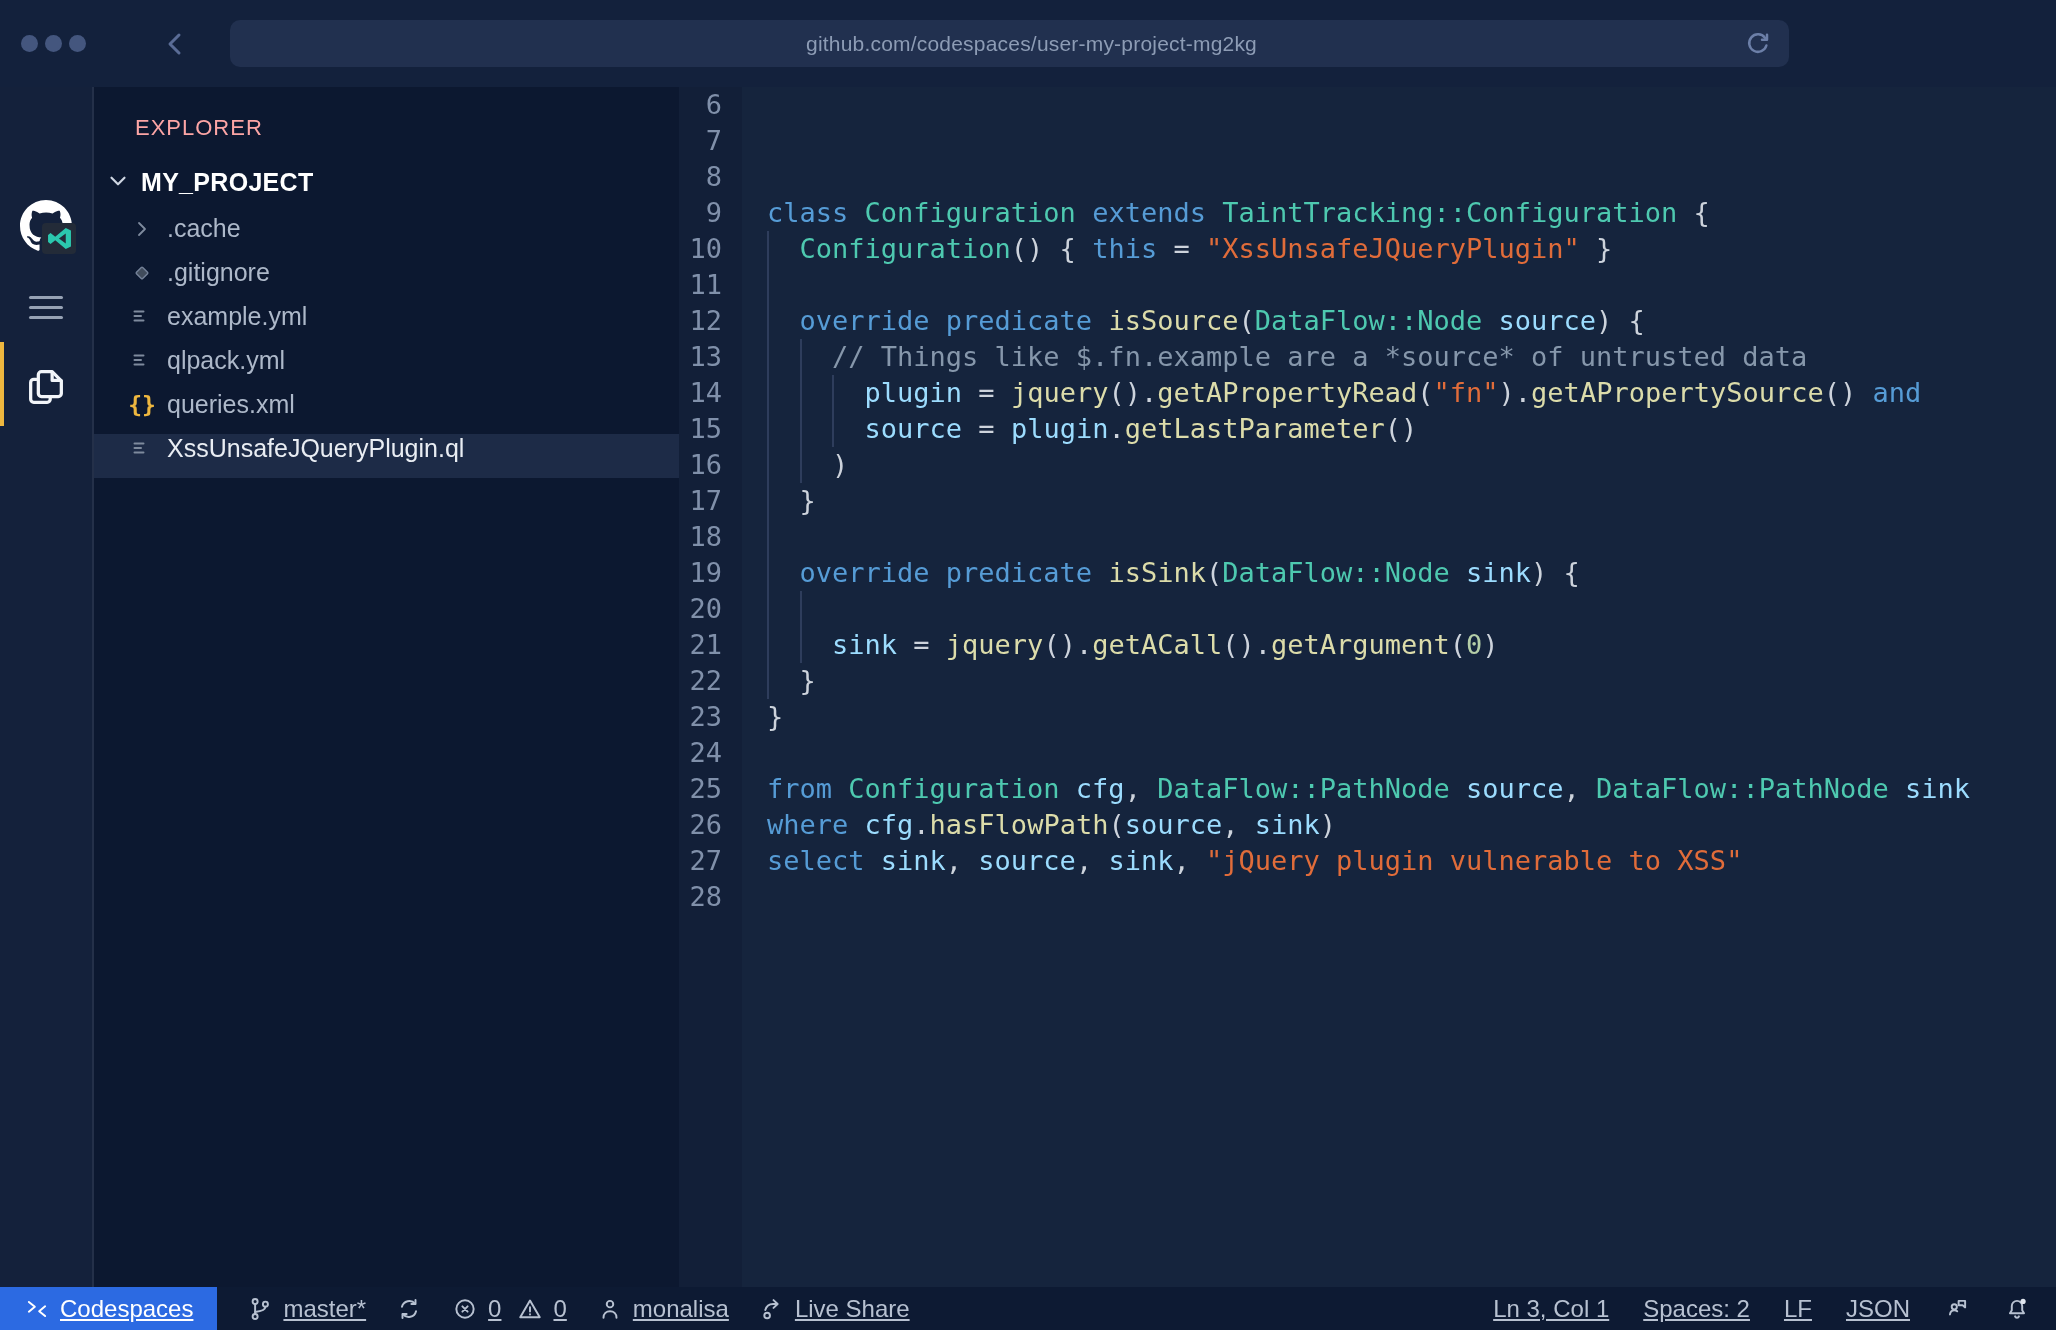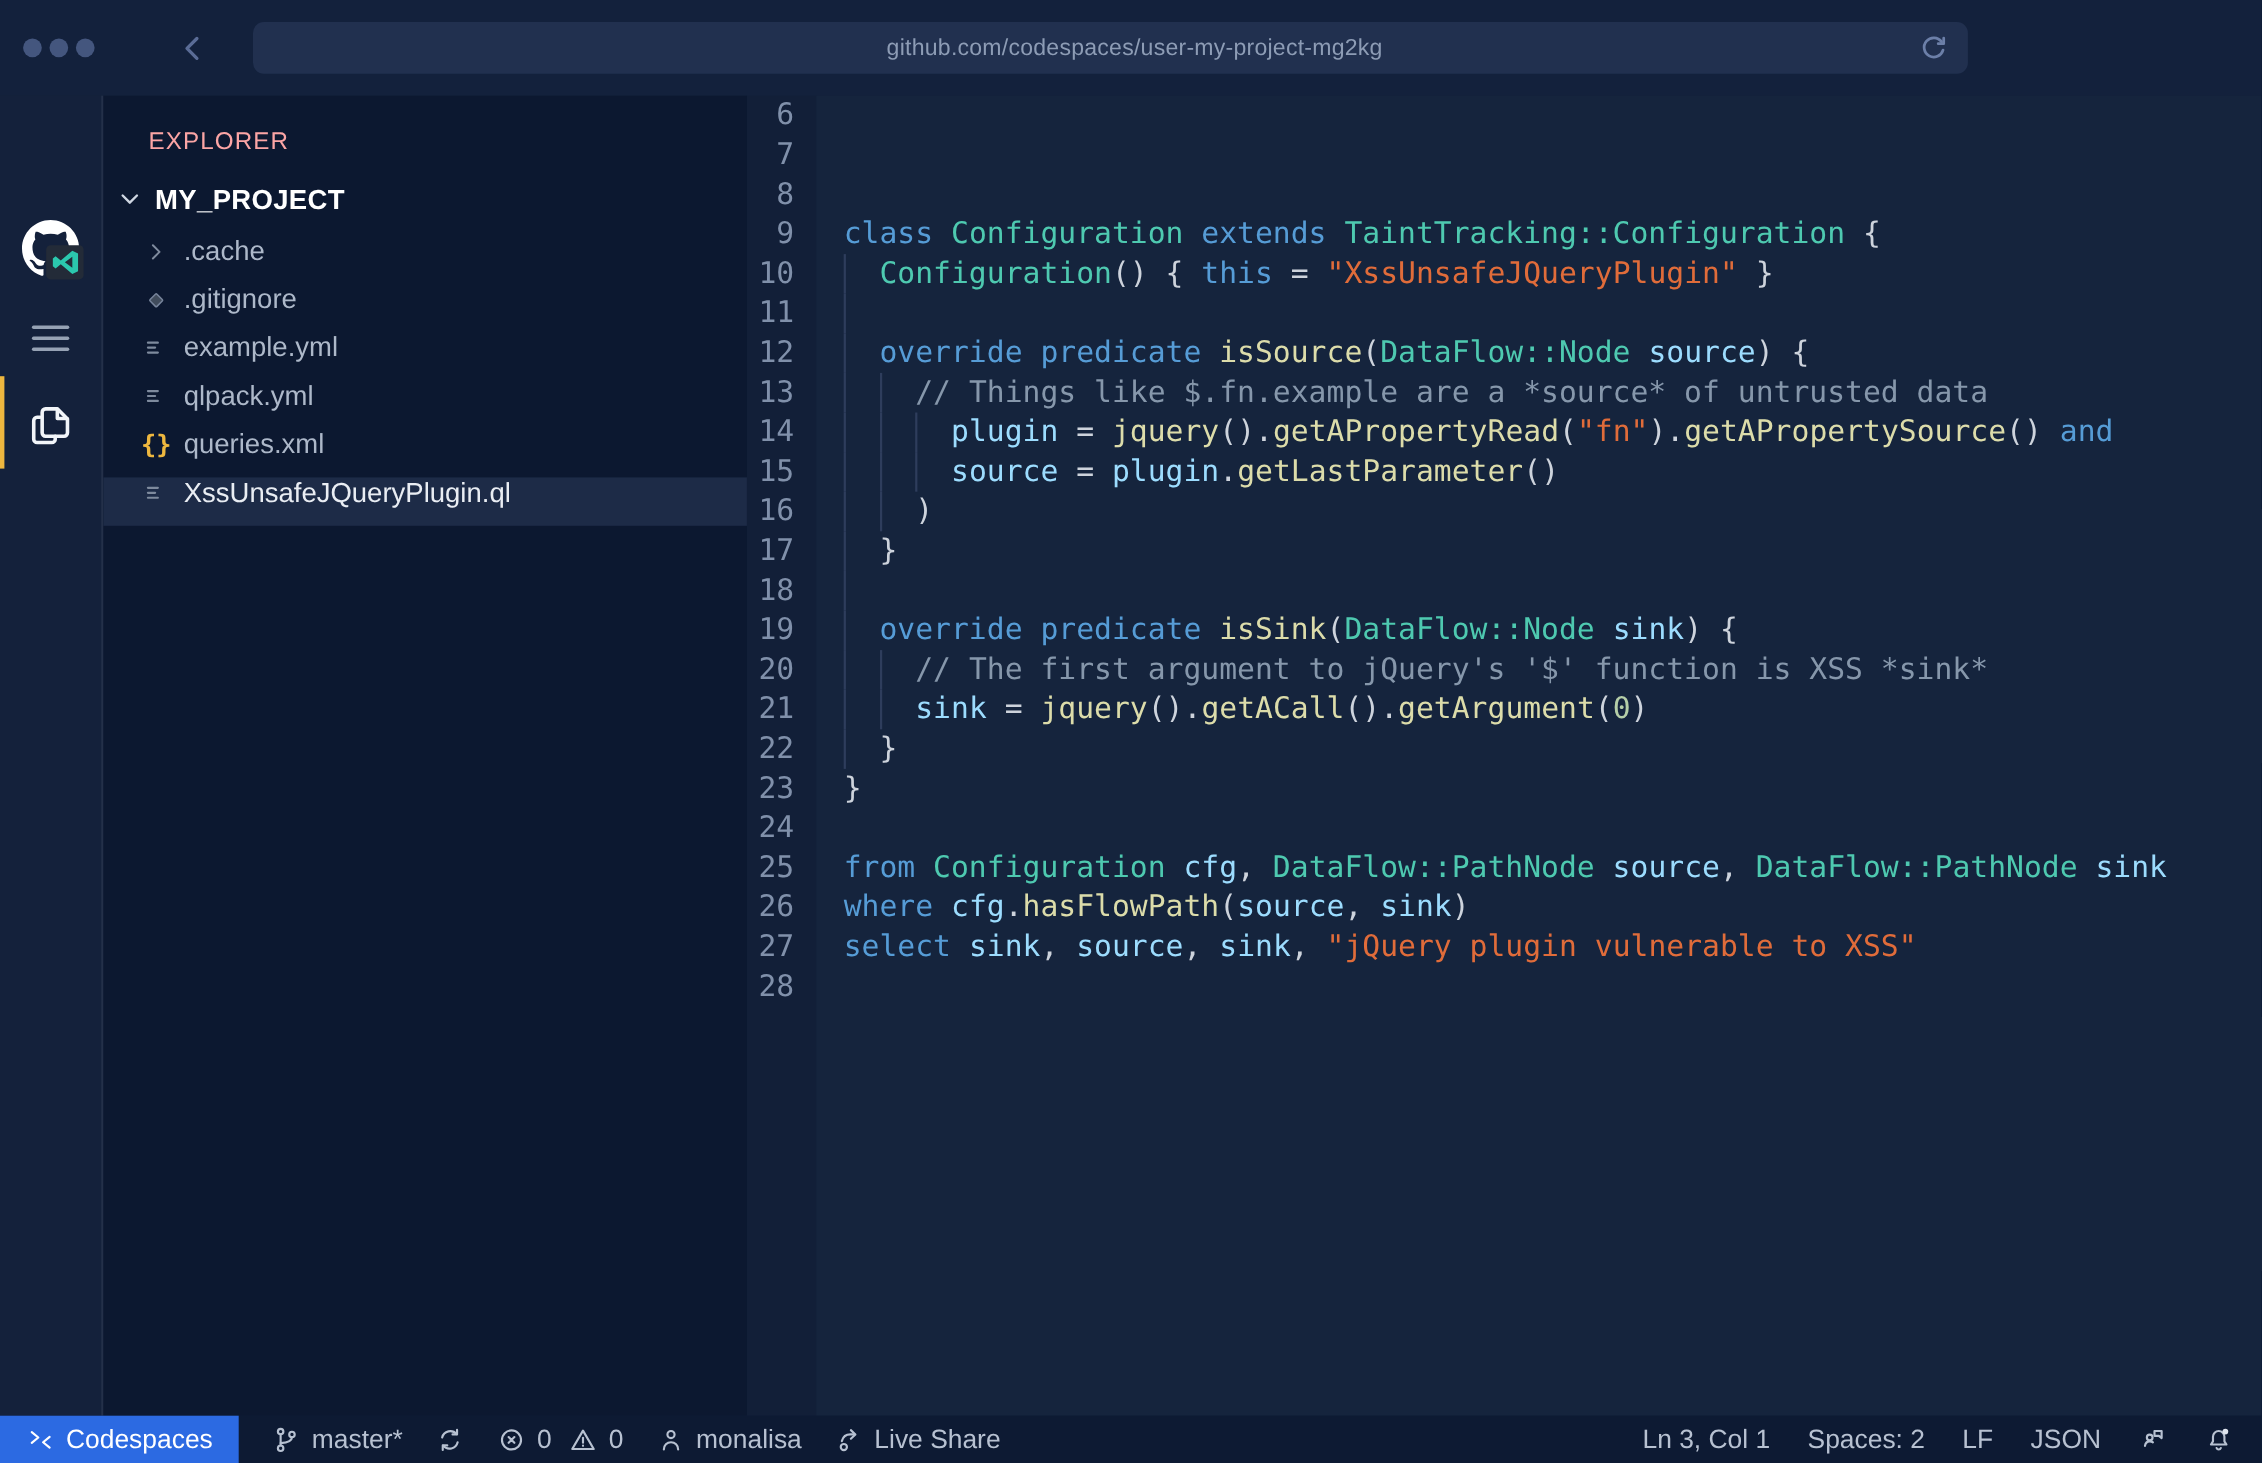--- a/index.html
+++ b/index.html
@@ -64,21 +64,21 @@
   .kw{color:var(--tok_keyword);} .ty{color:var(--tok_type);} .fn{color:var(--tok_function);}
   .va{color:var(--tok_variable);} .st{color:var(--tok_string);} .pu{color:var(--tok_punct);}
   .cm{color:var(--tok_comment);} .nu{color:var(--tok_number);}
 
   
   .statusbar{position:absolute;left:0;right:0;bottom:0;height:43px;background:var(--status_bg);
              display:flex;align-items:center;justify-content:space-between;
              color:var(--status_text);font-size:24px;}
   .sb-left{display:flex;align-items:center;gap:30px;height:100%;}
   .sb-right{display:flex;align-items:center;gap:34px;height:100%;padding-right:26px;}
-  .sb-item{display:flex;align-items:center;gap:10px;height:100%;white-space:nowrap;}
+  .sb-item{display:flex;align-items:center;gap:10px;height:100%;white-space:nowrap;text-decoration:underline;}
   .sb-item.accent{background:var(--accent_blue);color:#fff;padding:0 24px;}
   .sb-item svg{width:26px;height:26px;flex:none;}
   .sb-gap2{margin-left:6px;}
 </style>
 </head>
 <body>
 
 <div class="app">
 
   <div class="chrome">
@@ -230,21 +230,21 @@
           <div class="line"><i class="guide" style="left: 0ch;"></i><span class="pu">  </span><span class="ty">Configuration</span><span class="pu">() { </span><span class="kw">this</span><span class="pu"> = </span><span class="st">"XssUnsafeJQueryPlugin"</span><span class="pu"> }</span></div>
           <div class="line"><i class="guide" style="left: 0ch;"></i></div>
           <div class="line"><i class="guide" style="left: 0ch;"></i><span class="pu">  </span><span class="kw">override predicate </span><span class="fn">isSource</span><span class="pu">(</span><span class="ty">DataFlow::Node </span><span class="va">source</span><span class="pu">) {</span></div>
           <div class="line"><i class="guide" style="left: 0ch;"></i><i class="guide" style="left: 2ch;"></i><span class="pu">    </span><span class="cm">// Things like $.fn.example are a *source* of untrusted data</span></div>
           <div class="line"><i class="guide" style="left: 0ch;"></i><i class="guide" style="left: 2ch;"></i><i class="guide" style="left: 4ch;"></i><span class="pu">      </span><span class="va">plugin</span><span class="pu"> = </span><span class="fn">jquery</span><span class="pu">().</span><span class="fn">getAPropertyRead</span><span class="pu">(</span><span class="st">"fn"</span><span class="pu">).</span><span class="fn">getAPropertySource</span><span class="pu">() </span><span class="kw">and</span></div>
           <div class="line"><i class="guide" style="left: 0ch;"></i><i class="guide" style="left: 2ch;"></i><i class="guide" style="left: 4ch;"></i><span class="pu">      </span><span class="va">source</span><span class="pu"> = </span><span class="va">plugin</span><span class="pu">.</span><span class="fn">getLastParameter</span><span class="pu">()</span></div>
           <div class="line"><i class="guide" style="left: 0ch;"></i><i class="guide" style="left: 2ch;"></i><span class="pu">    )</span></div>
           <div class="line"><i class="guide" style="left: 0ch;"></i><span class="pu">  }</span></div>
           <div class="line"><i class="guide" style="left: 0ch;"></i></div>
           <div class="line"><i class="guide" style="left: 0ch;"></i><span class="pu">  </span><span class="kw">override predicate </span><span class="fn">isSink</span><span class="pu">(</span><span class="ty">DataFlow::Node </span><span class="va">sink</span><span class="pu">) {</span></div>
-          <div class="line"><i class="guide" style="left: 0ch;"></i><i class="guide" style="left: 2ch;"></i><span class="pu">    </span><span class="cm">// The first argument to jQuery's '$' function is XSS *sink*</span></div>
+          <div class="line"><i class="guide" style="left: 0ch;"></i><i class="guide" style="left: 2ch;"></i><span class="pu">    </span></div>
           <div class="line"><i class="guide" style="left: 0ch;"></i><i class="guide" style="left: 2ch;"></i><span class="pu">    </span><span class="va">sink</span><span class="pu"> = </span><span class="fn">jquery</span><span class="pu">().</span><span class="fn">getACall</span><span class="pu">().</span><span class="fn">getArgument</span><span class="pu">(</span><span class="nu">0</span><span class="pu">)</span></div>
           <div class="line"><i class="guide" style="left: 0ch;"></i><span class="pu">  }</span></div>
           <div class="line"><span class="pu">}</span></div>
           <div class="line"></div>
           <div class="line"><span class="kw">from </span><span class="ty">Configuration </span><span class="va">cfg</span><span class="pu">, </span><span class="ty">DataFlow::PathNode </span><span class="va">source</span><span class="pu">, </span><span class="ty">DataFlow::PathNode </span><span class="va">sink</span></div>
           <div class="line"><span class="kw">where </span><span class="va">cfg</span><span class="pu">.</span><span class="fn">hasFlowPath</span><span class="pu">(</span><span class="va">source</span><span class="pu">, </span><span class="va">sink</span><span class="pu">)</span></div>
           <div class="line"><span class="kw">select </span><span class="va">sink</span><span class="pu">, </span><span class="va">source</span><span class="pu">, </span><span class="va">sink</span><span class="pu">, </span><span class="st">"jQuery plugin vulnerable to XSS"</span></div>
         </div>
     </div>
   </div>

